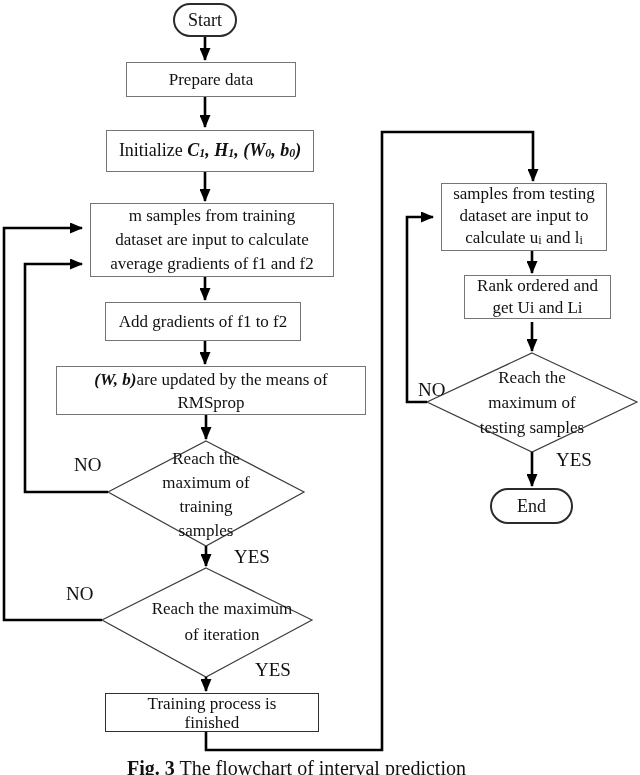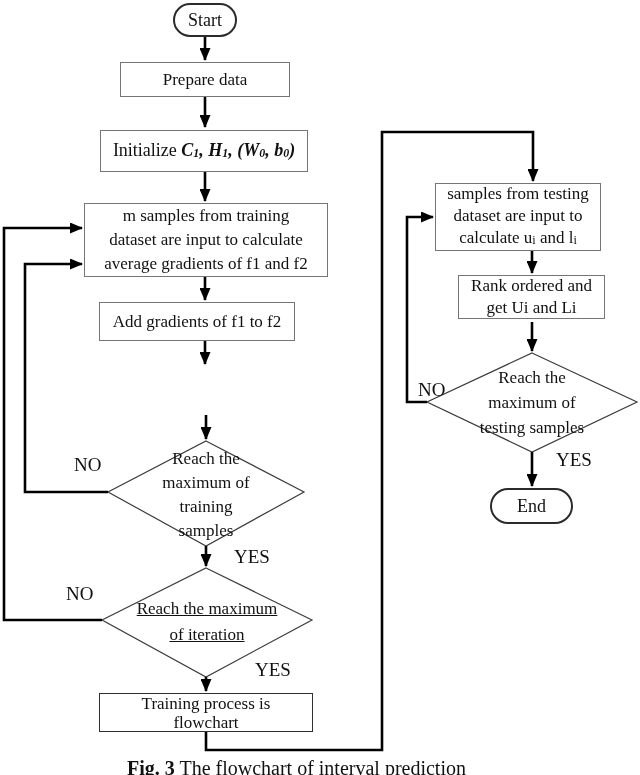--- a/index.html
+++ b/index.html
@@ -1,21 +1,21 @@
 <!DOCTYPE html>
 <html><head>
 <meta charset="utf-8">
 <style>
   html,body{margin:0;padding:0;background:#fff;}
   #canvas{position:relative;width:640px;height:775px;background:#fff;overflow:hidden;
           font-family:"Liberation Serif","DejaVu Serif",serif;color:#111;}
   #wires{position:absolute;left:0;top:0;width:640px;height:775px;}
   .node{position:absolute;display:flex;align-items:center;justify-content:center;
         text-align:center;white-space:pre-line;font-size:17px;line-height:24px;box-sizing:border-box;}
-  .rect{border:1px solid #757575;background:transparent;}
+  .rect{border:1px solid #757575;background:transparent;margin-left:6px;}
   .rect-dark{border:1.5px solid #2f2f2f;}
   .oval{border:2px solid #2b2b2b;border-radius:40px;font-size:18px;}
   .dtext{position:absolute;transform:translate(-50%,-50%);text-align:center;
          white-space:pre;font-size:17px;line-height:24px;}
   .lbl{position:absolute;font-size:19px;line-height:19px;}
   .caption{position:absolute;font-size:20px;white-space:pre;}
   .b{font-weight:bold;}
   .bi{font-weight:bold;font-style:italic;}
   .bisub{font-weight:bold;font-style:italic;font-size:0.66em;vertical-align:-0.06em;}
   .sub{font-size:0.72em;vertical-align:-0.08em;}
@@ -63,36 +63,38 @@
   <div class="node rect" style="left:120px;top:62px;width:170px;height:35px;">Prepare data</div>
 
   <div class="node rect fs18" style="left:100px;top:130px;width:208px;height:42px;"><span><span>Initialize </span><span class="bi">C</span><span class="bisub">1</span><span class="bi">, </span><span class="bi">H</span><span class="bisub">1</span><span class="bi">, (W</span><span class="bisub">0</span><span class="bi">, b</span><span class="bisub">0</span><span class="bi">)</span></span></div>
 
   <div class="node rect" style="left:84px;top:203px;width:244px;height:74px;">m samples from training
 dataset are input to calculate
 average gradients of f1 and f2</div>
 
   <div class="node rect" style="left:99px;top:302px;width:196px;height:39px;">Add gradients of f1 to f2</div>
 
+  <div class="node rect lh23" style="left:50px;top:366px;width:310px;height:49px;"><span><span class="bi">(W, b)</span><span>are updated by the means of
+RMSprop</span></span></div>
 
   <div class="node rect rect-dark lh19" style="left:99px;top:693px;width:214px;height:39px;">Training process is
-flowchart</div>
+finished</div>
 
   <div class="node rect lh22" style="left:435px;top:183px;width:166px;height:68px;"><span><span>samples from testing
 dataset are input to
 calculate  u</span><span class="sub">i</span><span> and l</span><span class="sub">i</span></span></div>
 
   <div class="node rect lh22" style="left:458px;top:275px;width:147px;height:44px;">Rank ordered and
 get Ui and Li</div>
 
   <div class="dtext" style="left:206px;top:495px;">Reach the
 maximum of
 training
 samples</div>
-  <div class="dtext lh26" style="left:207px;top:622px;text-decoration:underline;">Reach the maximum
+  <div class="dtext lh26" style="left:222px;top:622px;">Reach the maximum
 of iteration</div>
   <div class="dtext lh25" style="left:532px;top:402px;">Reach the
 maximum of
 testing samples</div>
 
   <div class="lbl" style="left:74px;top:455px;">NO</div>
   <div class="lbl" style="left:234px;top:547px;">YES</div>
   <div class="lbl" style="left:66px;top:584px;">NO</div>
   <div class="lbl" style="left:255px;top:660px;">YES</div>
   <div class="lbl" style="left:418px;top:380px;">NO</div>

